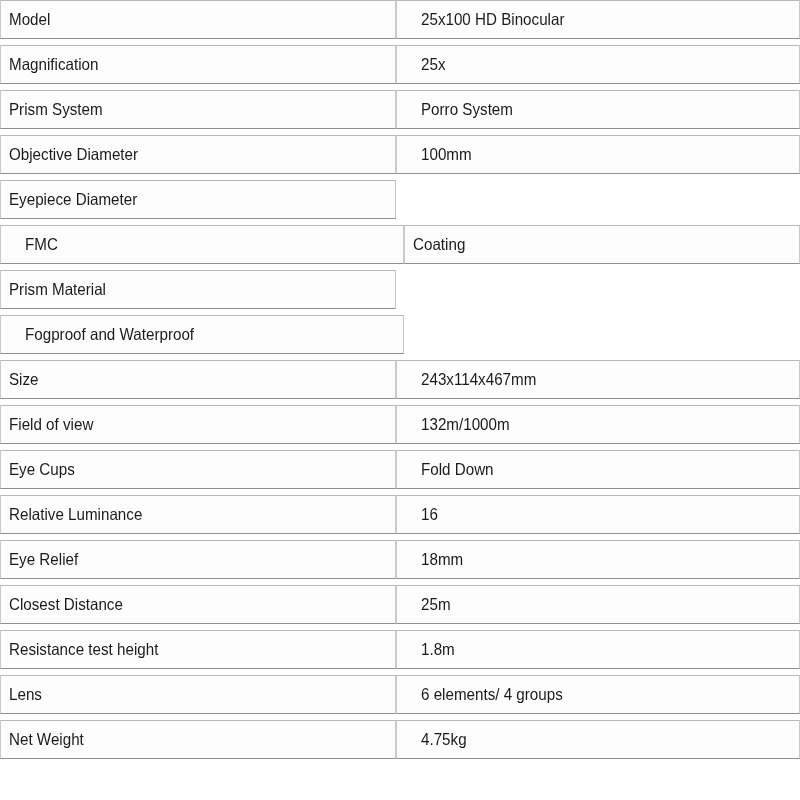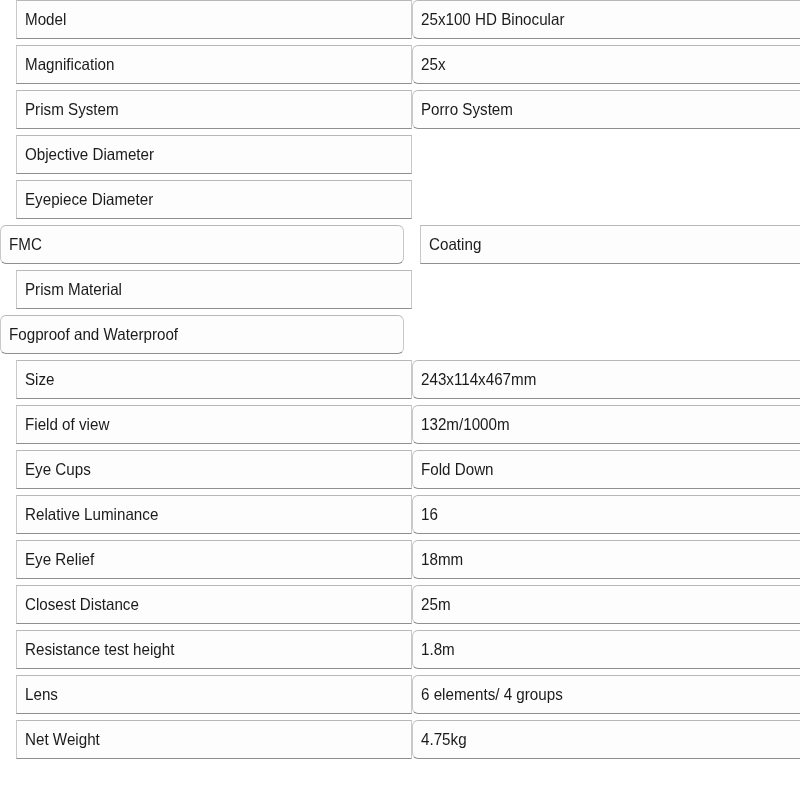--- a/index.html
+++ b/index.html
@@ -36,37 +36,35 @@
     box-sizing: border-box;
     display: flex;
     align-items: center;
     height: 39px;
     background: #fdfdfd;
     border: 1px solid #c9c9c9;
     border-top-color: #b8b8b8;
     border-bottom-color: #8f8f8f;
     overflow: hidden;
     white-space: pre;
-    margin-left: 16px;
   }
 
   .spec-cell.key {
     width: 396px;
     flex: 0 0 396px;
     border-right: 1px solid #c9c9c9;
     padding-left: 8px;
   }
 
   .spec-cell.val {
     width: 404px;
     flex: 0 0 404px;
     border-left: 1px solid #c9c9c9;
-    padding-left: 8px;
+    padding-left: 24px;
     margin-left: 0;
-    border-radius: 6px;
   }
 
   .spec-text {
     font-size: 16.5px;
     line-height: 19px;
     color: #1b1b1b;
     font-family: "Liberation Sans", "DejaVu Sans", sans-serif;
     font-stretch: condensed;
     transform: scaleX(0.92);
     transform-origin: left center;
@@ -86,20 +84,21 @@
     <div class="spec-row">
       <div class="spec-cell key"><span class="spec-text">Magnification</span></div>
       <div class="spec-cell val"><span class="spec-text">25x</span></div>
     </div>
     <div class="spec-row">
       <div class="spec-cell key"><span class="spec-text">Prism System</span></div>
       <div class="spec-cell val"><span class="spec-text">Porro System</span></div>
     </div>
     <div class="spec-row">
       <div class="spec-cell key"><span class="spec-text">Objective Diameter</span></div>
+      <div class="spec-cell val"><span class="spec-text">100mm</span></div>
     </div>
     <div class="spec-row">
       <div class="spec-cell key"><span class="spec-text">Eyepiece Diameter</span></div>
     </div>
     <div class="spec-row">
       <div class="spec-cell val"><span class="spec-text">FMC</span></div>
       <div class="spec-cell key"><span class="spec-text">Coating</span></div>
     </div>
     <div class="spec-row">
       <div class="spec-cell key"><span class="spec-text">Prism Material</span></div>

